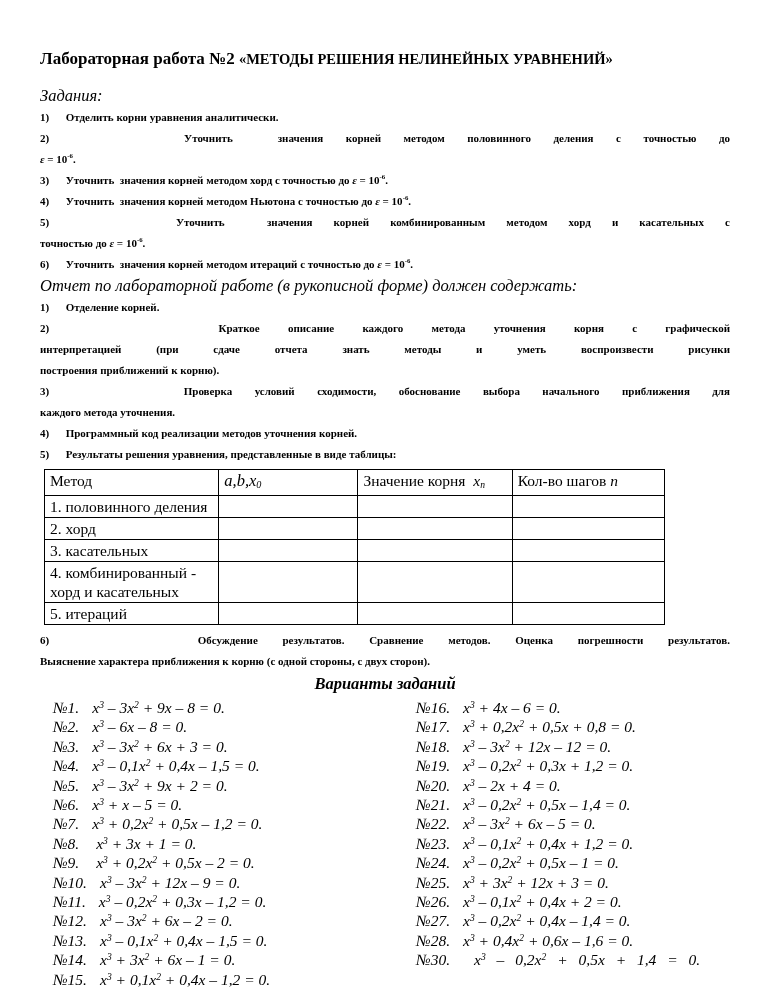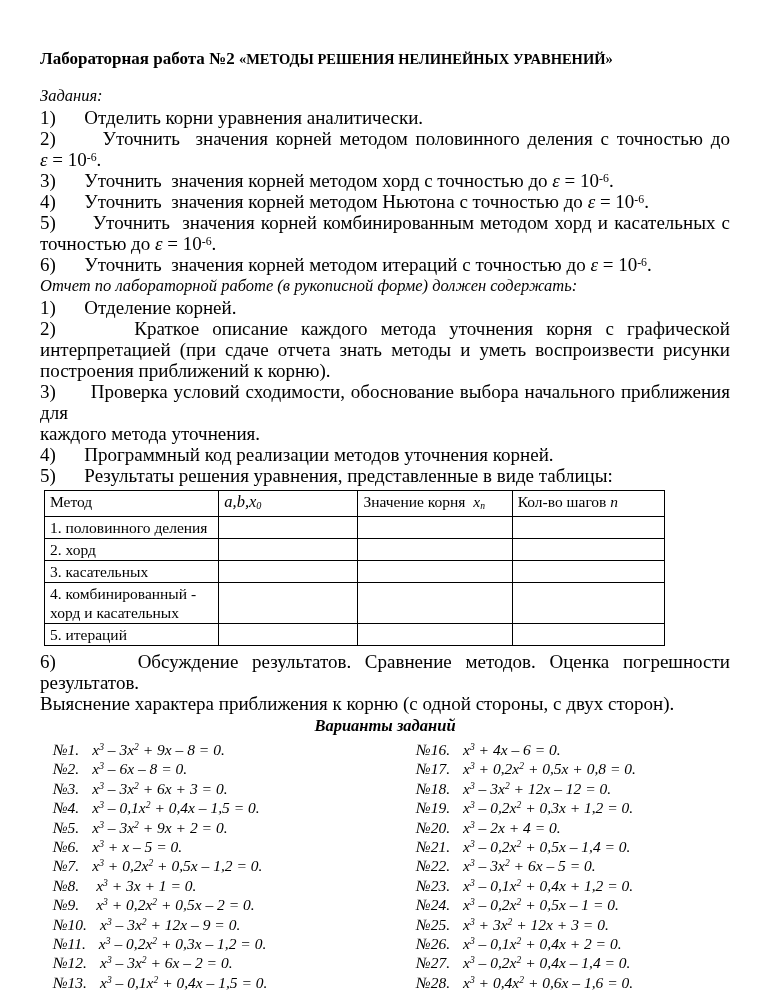--- a/index.html
+++ b/index.html
@@ -13,21 +13,21 @@
     width: 768px; height: 994px;
     padding: 46px 38px 0 40px;
     background: #fff;
   }
   .doc-title {
     text-align: left; font-weight: bold;
     font-size: 17px; line-height: 26px;
     margin: 0 0 13px 0;
   }
   .doc-title .caps-part { font-size: 14.5px; }
-  .para { font-size: 19px; line-height: 21px; margin: 0; }
+  .para { font-size: 11px; line-height: 21px; margin: 0; font-weight: bold; }
   .para .jl { text-align: justify; text-align-last: justify; }
   .para .ll { text-align: left; }
   .it-heading { font-style: italic; font-size: 16.5px; line-height: 22px; margin: 0; }
   sup { font-size: 0.62em; line-height: 0; vertical-align: 5px; }
   sub { font-size: 0.62em; line-height: 0; vertical-align: -2px; }
   .eps { font-style: italic; }
 
   
   table.results {
     border-collapse: collapse; table-layout: fixed;

